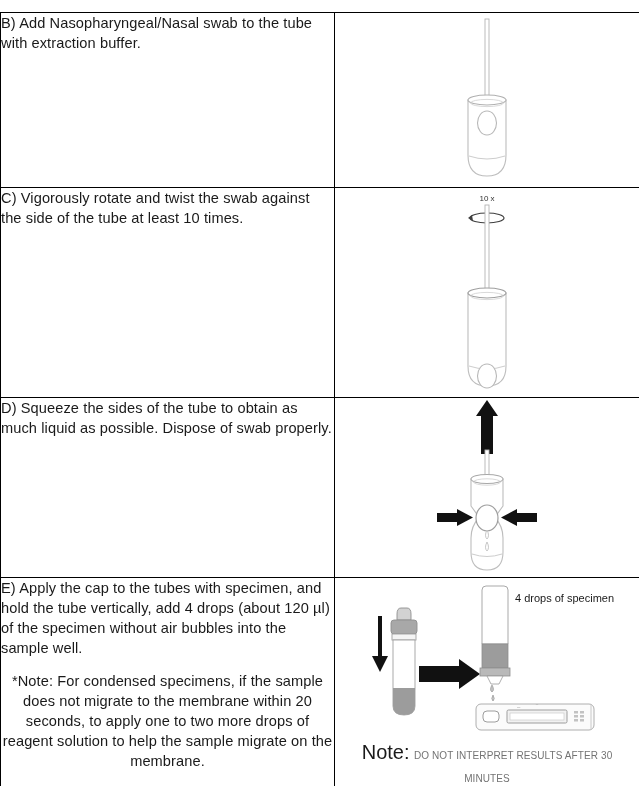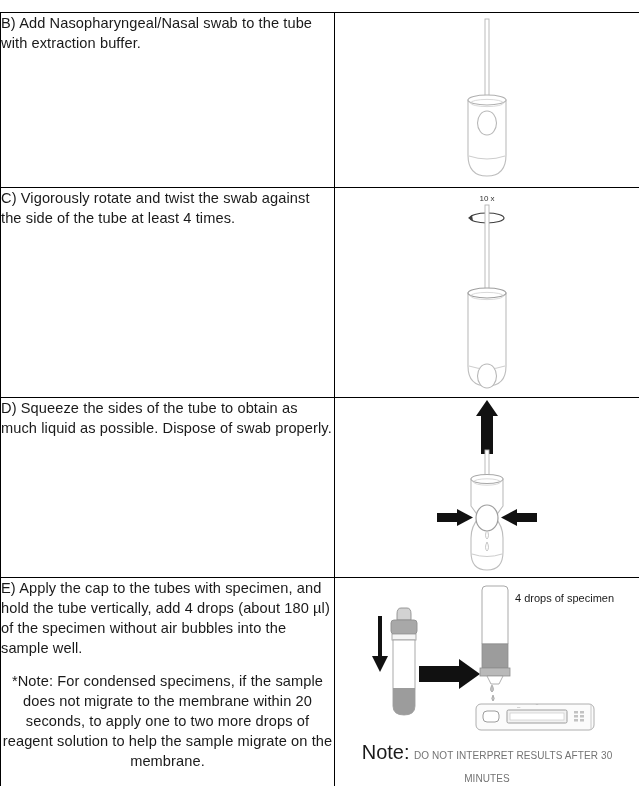--- a/index.html
+++ b/index.html
@@ -97,21 +97,21 @@
 
             <path d="M134 143 Q152 149 170 143" fill="none" stroke="#cdcdcd" stroke-width="1"></path>
 
             <ellipse cx="152" cy="110" rx="9.5" ry="12" fill="#ffffff" stroke="#b8b8b8" stroke-width="1.1"></ellipse>
           </svg>
         </td>
       </tr>
 
       <tr>
         <td class="text-cell" style="height:209px;">
-          <p class="step-text">C) Vigorously rotate and twist the swab against the side of the tube at least 4 times.</p>
+          <p class="step-text">C) Vigorously rotate and twist the swab against the side of the tube at least 10 times.</p>
         </td>
         <td class="img-cell">
           <svg class="fig" width="304" height="209" viewBox="0 0 304 209">
 
             <text x="152" y="13" text-anchor="middle" font-family="Liberation Sans, sans-serif" font-size="8" fill="#333333">10 x</text>
 
             <ellipse cx="152" cy="30" rx="17" ry="5" fill="none" stroke="#3f3f3f" stroke-width="1.2"></ellipse>
             <path d="M137 27 L133 30 L138 33 Z" fill="#3f3f3f"></path>
 
             <rect x="150" y="17" width="4" height="163" fill="#ffffff" stroke="#b4b4b4" stroke-width="0.9"></rect>
@@ -159,21 +159,21 @@
             <g>
               <rect x="180" y="115" width="22" height="9" fill="#111111"></rect>
               <path d="M166 119.5 L182 111 L182 128 Z" fill="#111111"></path>
             </g>
           </svg>
         </td>
       </tr>
 
       <tr>
         <td class="text-cell" style="height:219px;">
-          <p class="step-text">E) Apply the cap to the tubes with specimen, and hold the tube vertically, add 4 drops (about 180 µl) of the specimen without air bubbles into the sample well.</p>
+          <p class="step-text">E) Apply the cap to the tubes with specimen, and hold the tube vertically, add 4 drops (about 120 µl) of the specimen without air bubbles into the sample well.</p>
           <p class="step-text">*Note: For condensed specimens, if the sample does not migrate to the membrane within 20 seconds, to apply one to two more drops of reagent solution to help the sample migrate on the membrane.</p>
           <p class="step-text">Read results at 20 minutes.</p>
         </td>
         <td class="img-cell">
           <svg class="fig" width="304" height="158" viewBox="0 0 304 158">
 
             <g>
               <rect x="43" y="38" width="4" height="47" fill="#111111"></rect>
               <path d="M45 94 L37 78 L53 78 Z" fill="#111111"></path>
             </g>

